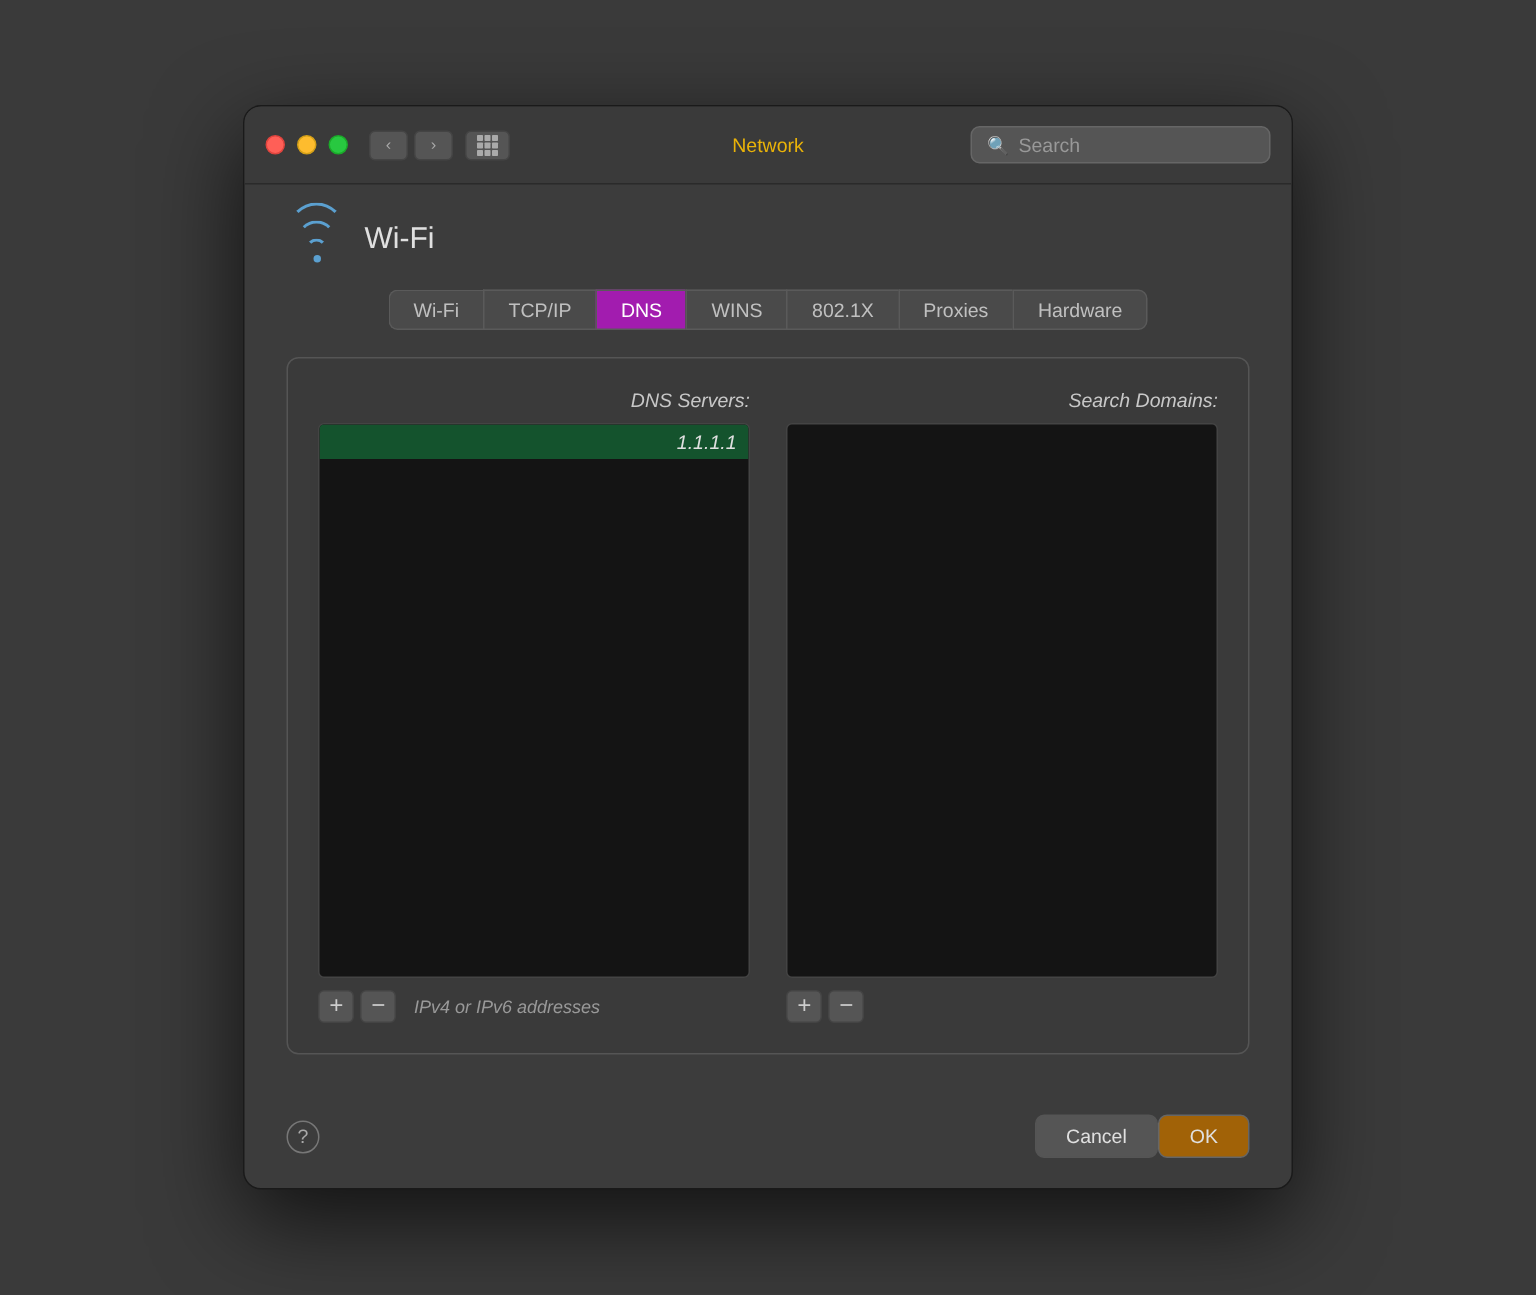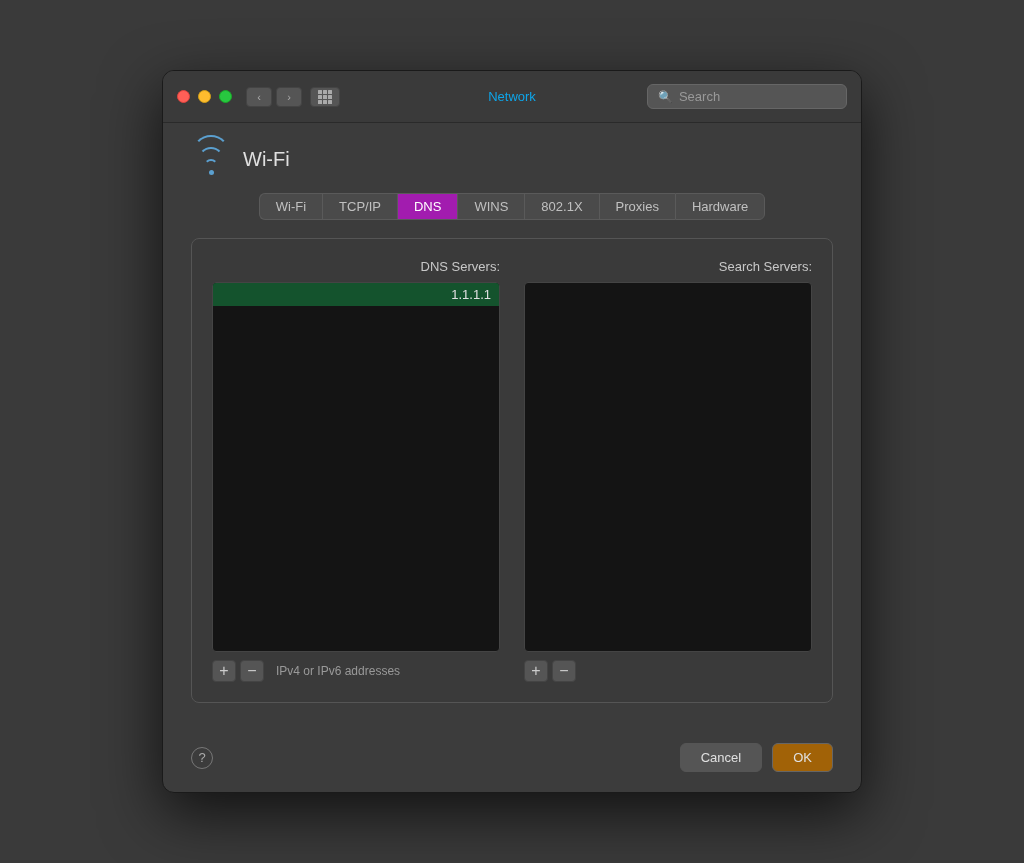--- a/index.html
+++ b/index.html
@@ -91,21 +91,21 @@
       width: 4px;
       height: 4px;
       background: #aaa;
       border-radius: 0.5px;
     }
 
     .window-title {
       position: absolute;
       left: 50%;
       transform: translateX(-50%);
-      color: #0ea5e9;
+      color: #eab308;
       font-size: 13px;
       font-weight: 500;
     }
 
     .search-bar {
       margin-left: auto;
       display: flex;
       align-items: center;
       background: #555;
       border: 1px solid #666;
@@ -215,20 +215,21 @@
       padding: 20px;
     }
 
     .dns-row {
       display: flex;
       gap: 24px;
     }
 
     .dns-column {
       flex: 1;
+      font-style: italic;
     }
 
     .column-label {
       color: #c8c8c8;
       font-size: 13px;
       margin-bottom: 8px;
     }
 
     .list-box {
       background: #141414;
@@ -288,21 +289,20 @@
       display: flex;
       align-items: center;
       justify-content: center;
       color: #aaa;
       font-size: 13px;
       cursor: pointer;
     }
 
     .bottom-buttons {
       display: flex;
-      gap: 10px;
     }
 
     .action-btn {
       padding: 6px 20px;
       border-radius: 6px;
       font-size: 13px;
       cursor: pointer;
       border: 1px solid #555;
     }
 
@@ -383,21 +383,21 @@
             <div class="list-item-selected">1.1.1.1</div>
           </div>
           <div class="list-buttons">
             <div class="list-btn">+</div>
             <div class="list-btn">−</div>
             <span class="list-hint">IPv4 or IPv6 addresses</span>
           </div>
         </div>
 
         <div class="dns-column">
-          <div class="column-label">Search Servers:</div>
+          <div class="column-label">Search Domains:</div>
           <div class="list-box"></div>
           <div class="list-buttons">
             <div class="list-btn">+</div>
             <div class="list-btn">−</div>
           </div>
         </div>
 
       </div>
     </div>
   </div>

